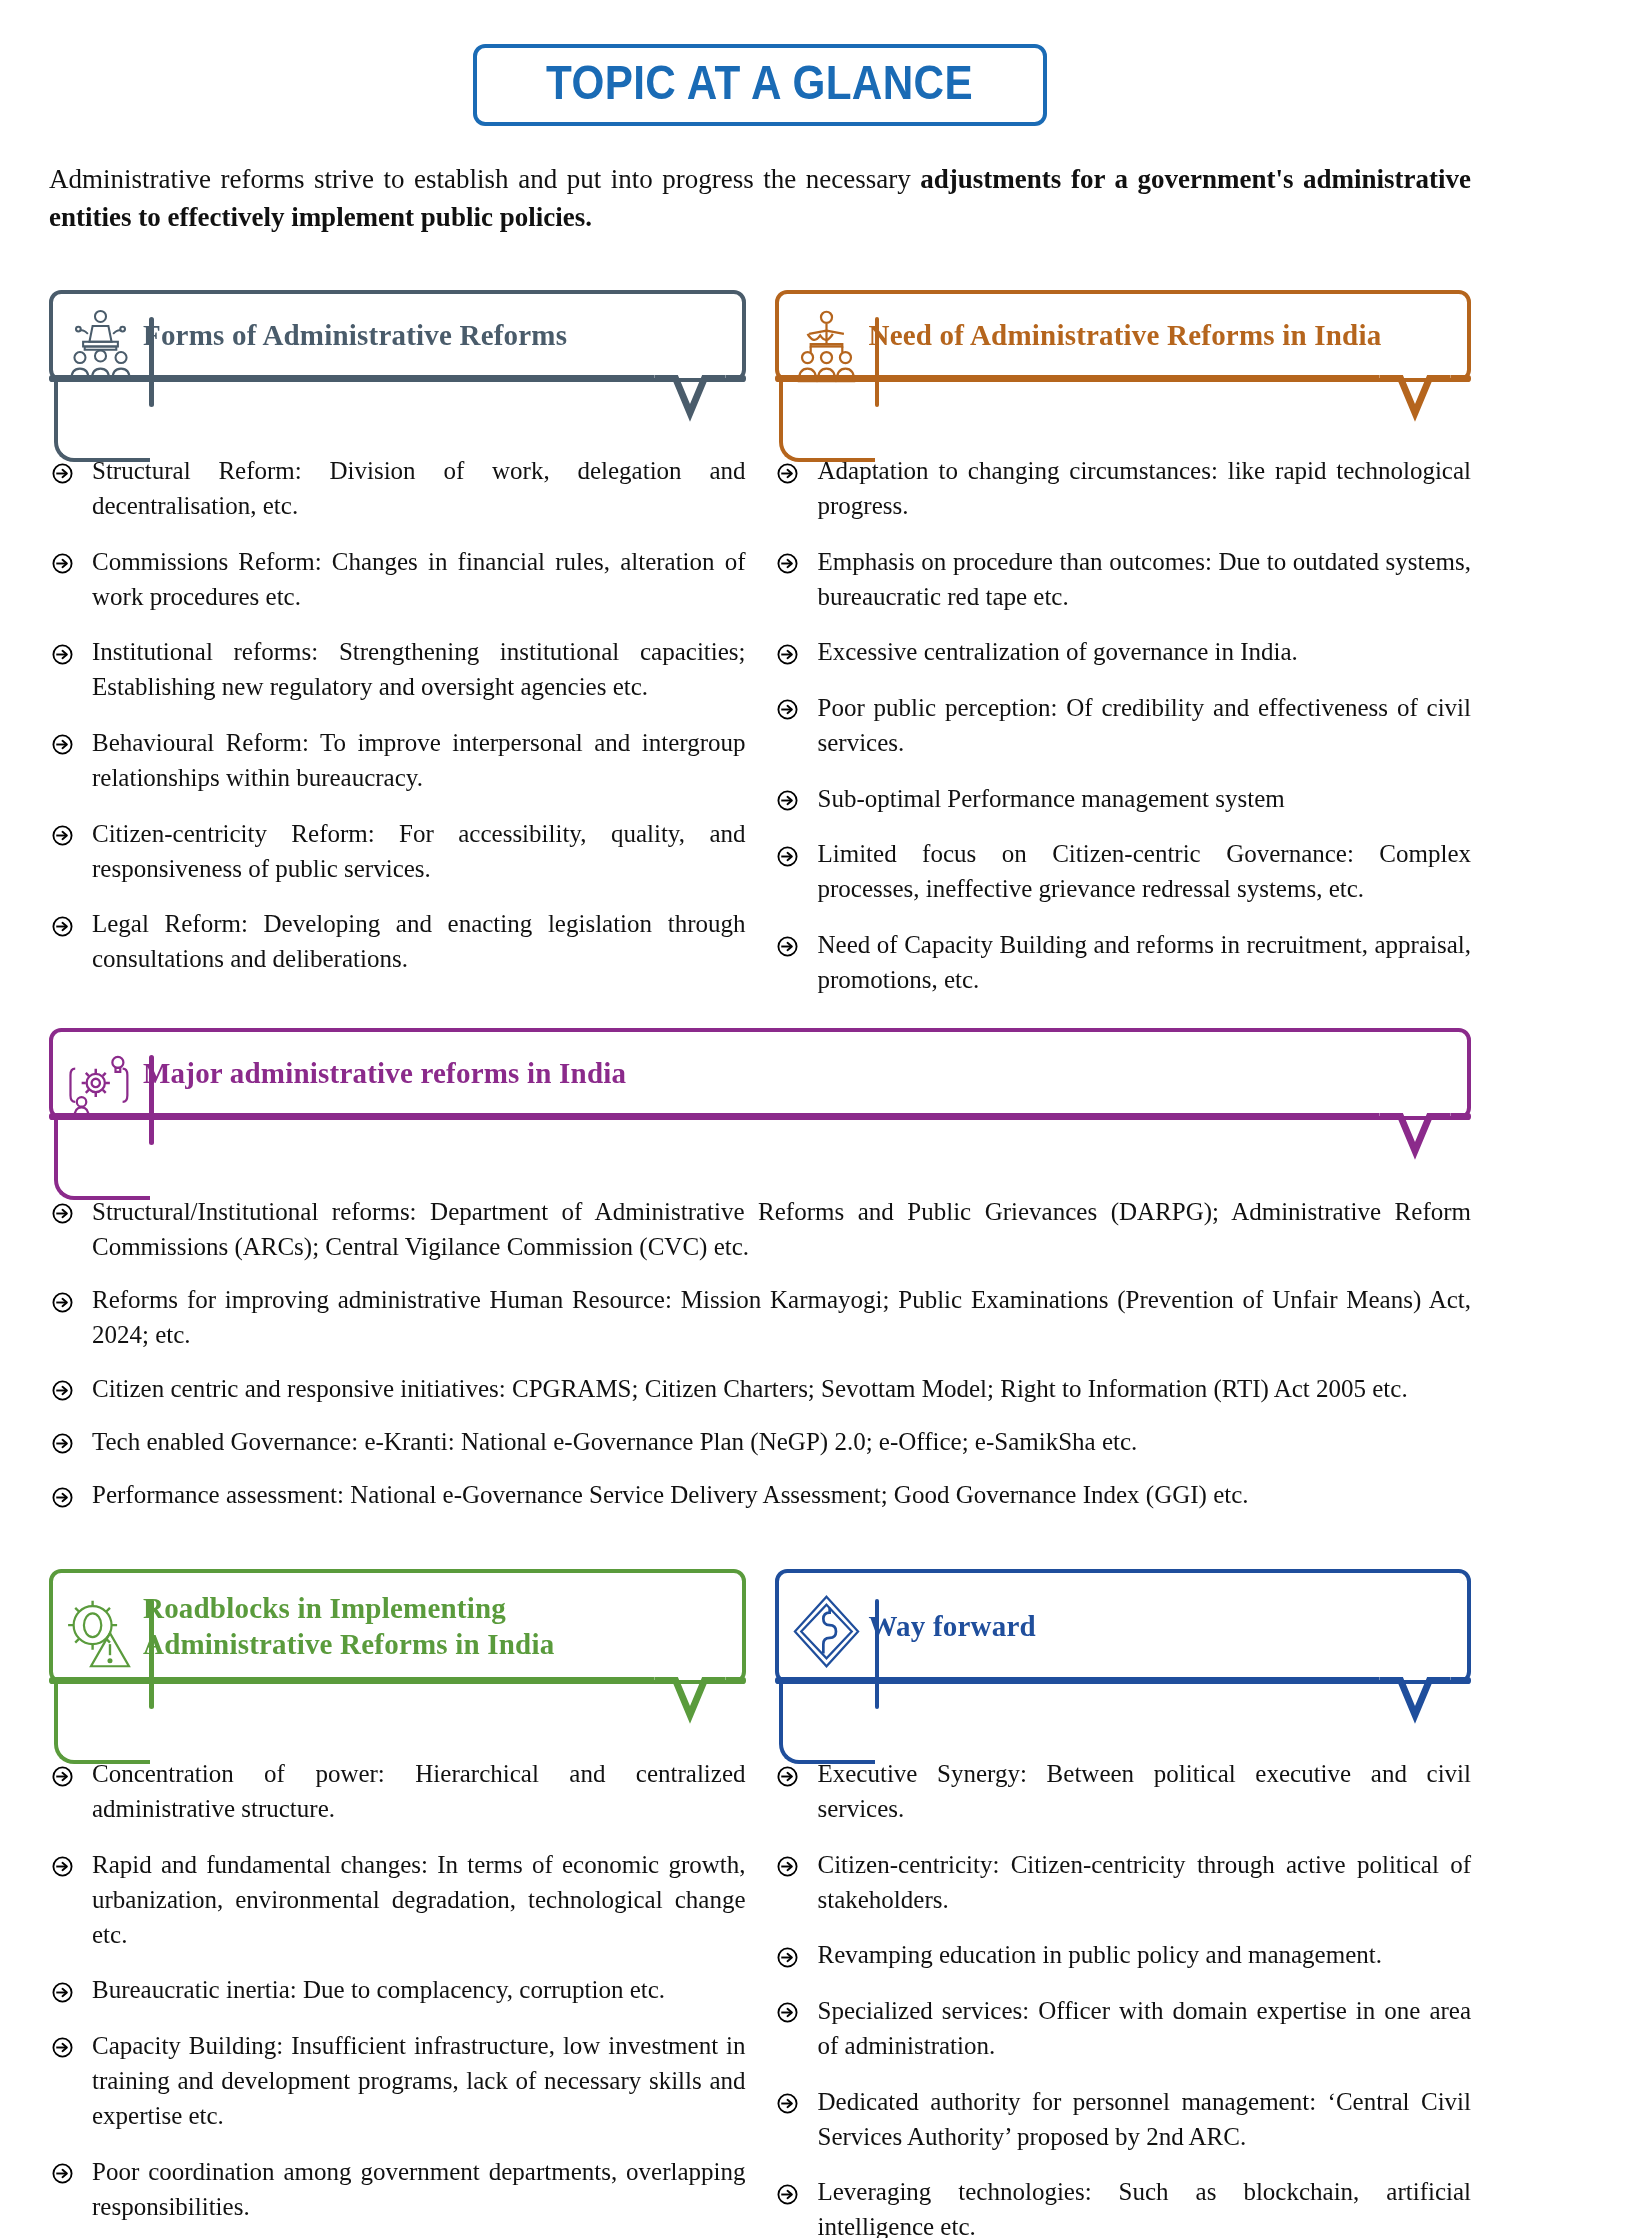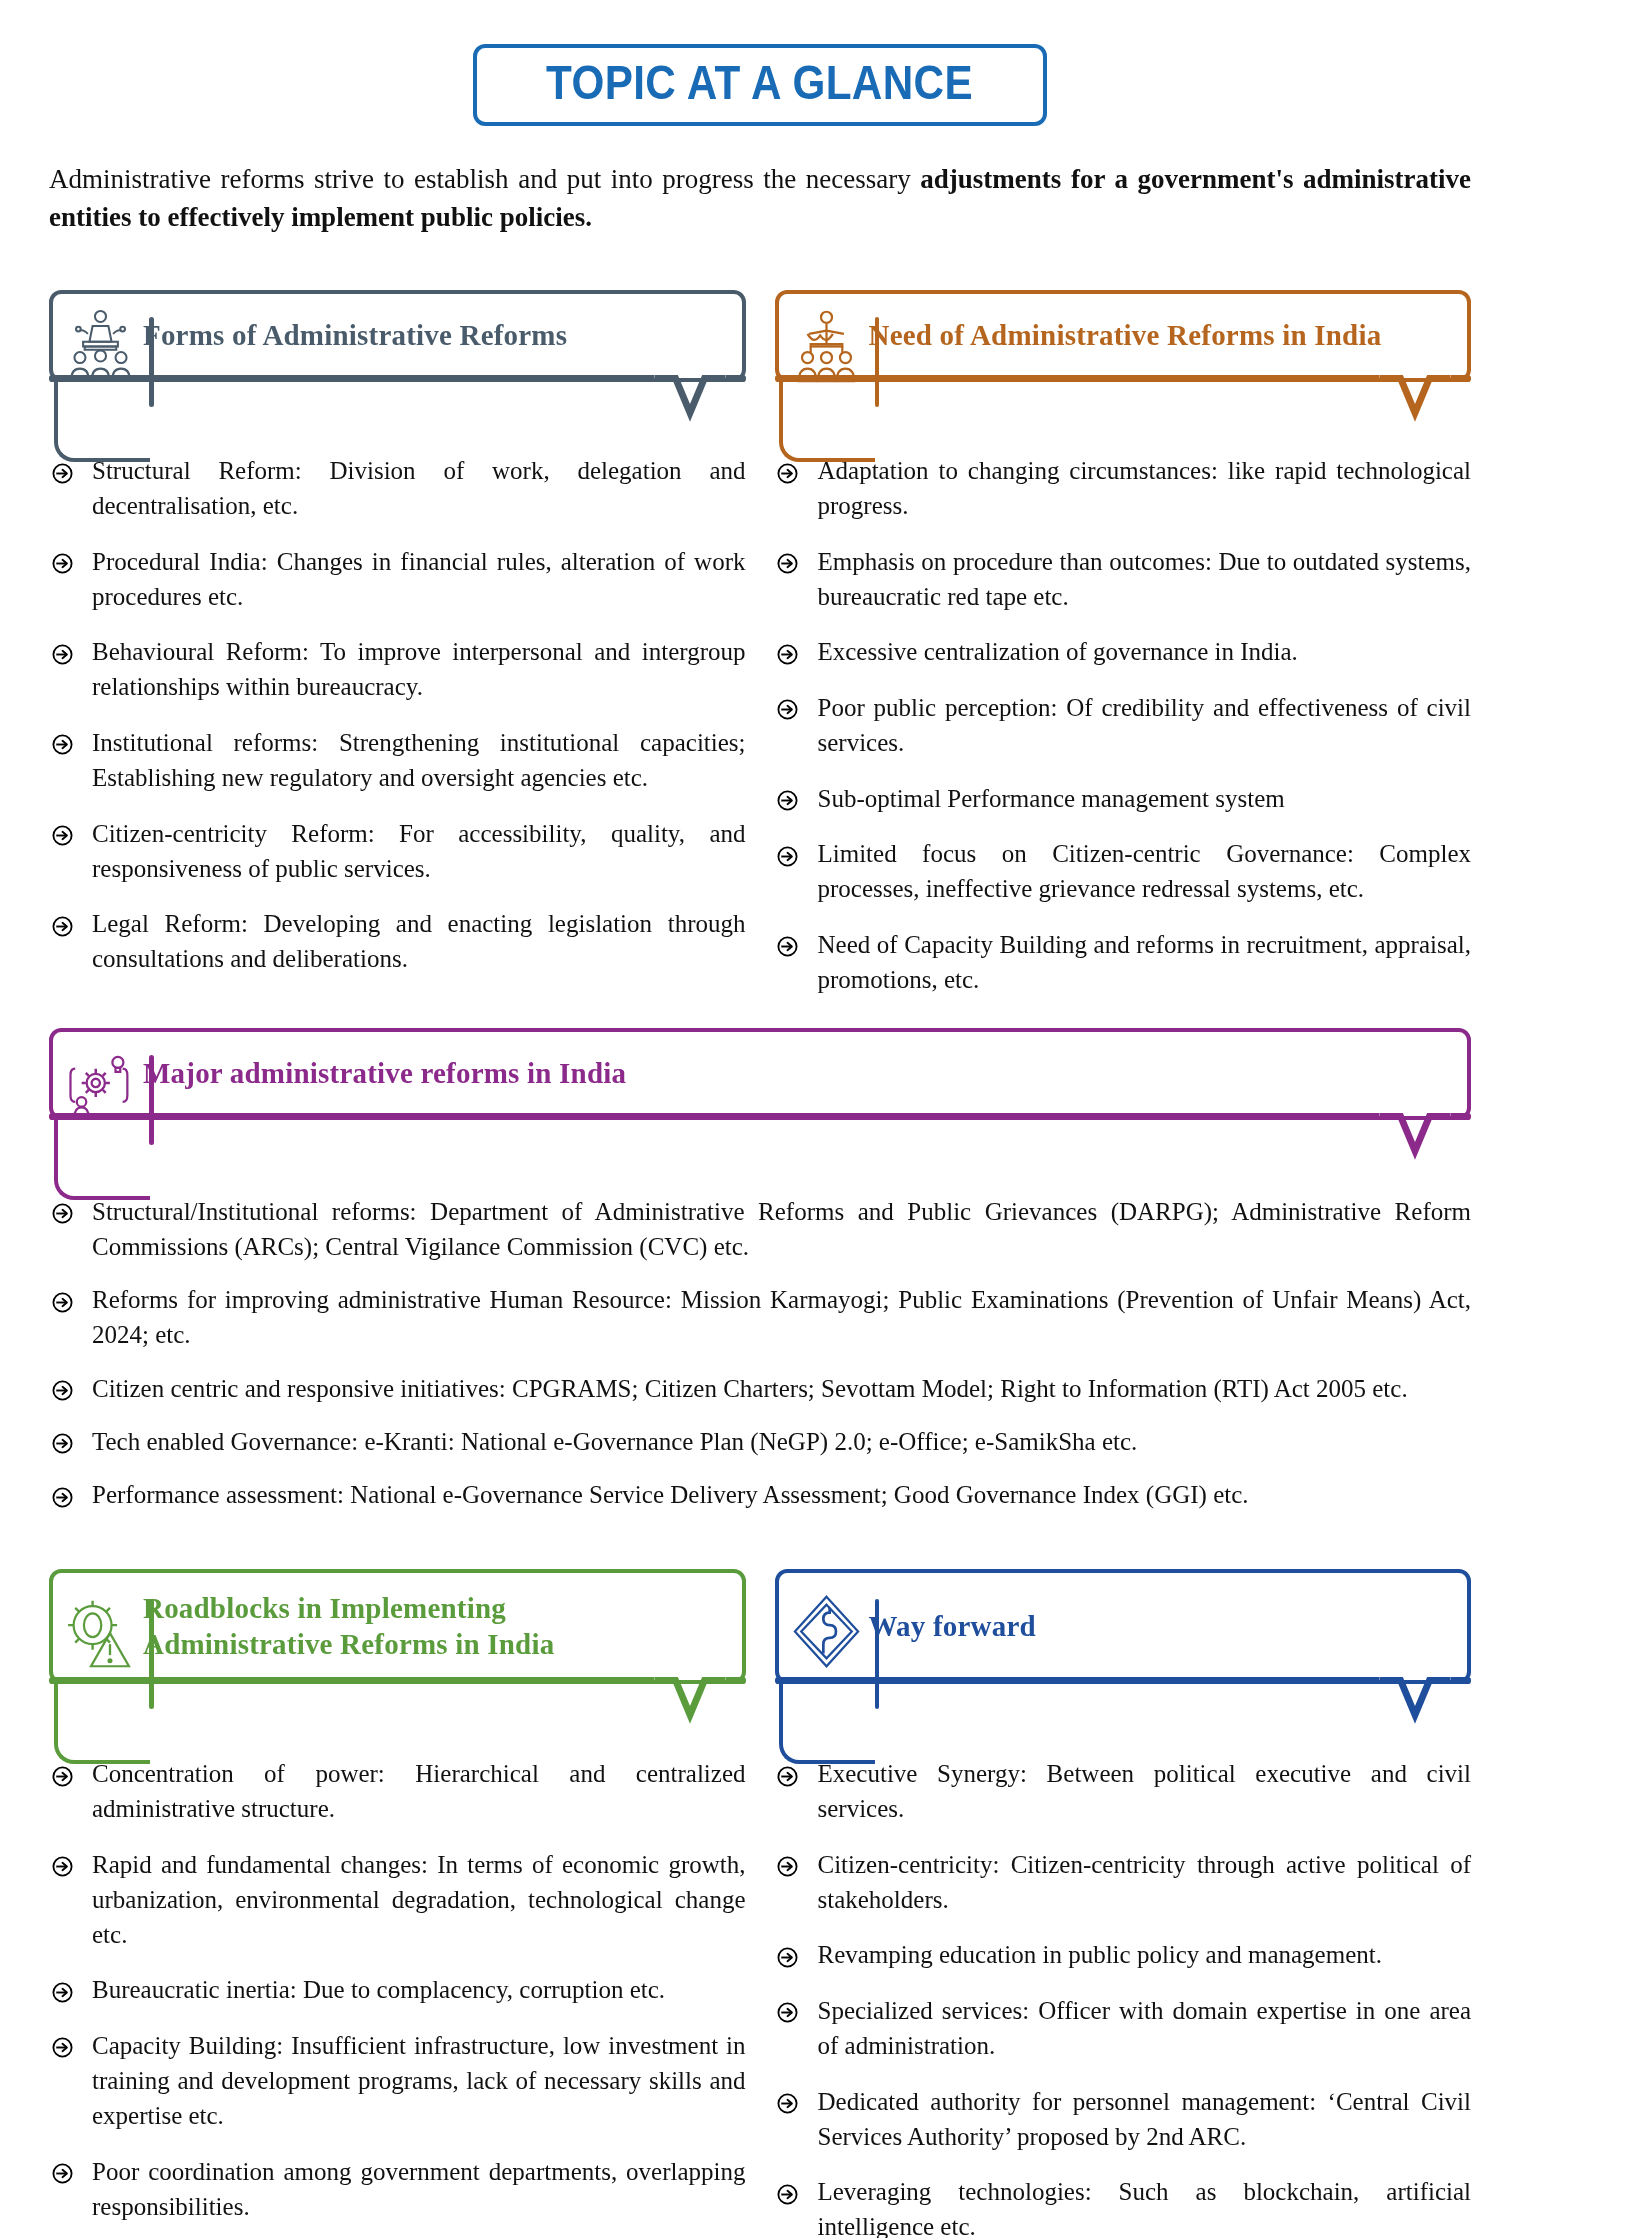--- a/index.html
+++ b/index.html
@@ -216,31 +216,31 @@
         <ul class="blist" id="list-forms">
             <li><span class="mk"><svg width="23" height="23" viewBox="0 0 24 24" fill="none" stroke="#000" stroke-width="1.9">
                   <circle cx="12" cy="12" r="9.5"></circle>
                   <path d="M5.5 12 h10" stroke-width="2"></path>
                   <path d="M12 8.2 L16.6 12 L12 15.8" stroke-width="2" stroke-linejoin="round" stroke-linecap="round"></path>
                 </svg></span><b>Structural Reform:</b><span> Division of work, delegation and decentralisation, etc.</span></li>
             <li><span class="mk"><svg width="23" height="23" viewBox="0 0 24 24" fill="none" stroke="#000" stroke-width="1.9">
                   <circle cx="12" cy="12" r="9.5"></circle>
                   <path d="M5.5 12 h10" stroke-width="2"></path>
                   <path d="M12 8.2 L16.6 12 L12 15.8" stroke-width="2" stroke-linejoin="round" stroke-linecap="round"></path>
-                </svg></span><b>Procedural India:</b><span> Changes in financial rules, alteration of work procedures etc.</span></li>
+                </svg></span><b>Commissions Reform:</b><span> Changes in financial rules, alteration of work procedures etc.</span></li>
+            <li><span class="mk"><svg width="23" height="23" viewBox="0 0 24 24" fill="none" stroke="#000" stroke-width="1.9">
+                  <circle cx="12" cy="12" r="9.5"></circle>
+                  <path d="M5.5 12 h10" stroke-width="2"></path>
+                  <path d="M12 8.2 L16.6 12 L12 15.8" stroke-width="2" stroke-linejoin="round" stroke-linecap="round"></path>
+                </svg></span><b>Institutional reforms:</b><span> Strengthening institutional capacities; Establishing new regulatory and oversight agencies etc.</span></li>
             <li><span class="mk"><svg width="23" height="23" viewBox="0 0 24 24" fill="none" stroke="#000" stroke-width="1.9">
                   <circle cx="12" cy="12" r="9.5"></circle>
                   <path d="M5.5 12 h10" stroke-width="2"></path>
                   <path d="M12 8.2 L16.6 12 L12 15.8" stroke-width="2" stroke-linejoin="round" stroke-linecap="round"></path>
                 </svg></span><b>Behavioural Reform:</b><span> To improve interpersonal and intergroup relationships within bureaucracy.</span></li>
-            <li><span class="mk"><svg width="23" height="23" viewBox="0 0 24 24" fill="none" stroke="#000" stroke-width="1.9">
-                  <circle cx="12" cy="12" r="9.5"></circle>
-                  <path d="M5.5 12 h10" stroke-width="2"></path>
-                  <path d="M12 8.2 L16.6 12 L12 15.8" stroke-width="2" stroke-linejoin="round" stroke-linecap="round"></path>
-                </svg></span><b>Institutional reforms:</b><span> Strengthening institutional capacities; Establishing new regulatory and oversight agencies etc.</span></li>
             <li><span class="mk"><svg width="23" height="23" viewBox="0 0 24 24" fill="none" stroke="#000" stroke-width="1.9">
                   <circle cx="12" cy="12" r="9.5"></circle>
                   <path d="M5.5 12 h10" stroke-width="2"></path>
                   <path d="M12 8.2 L16.6 12 L12 15.8" stroke-width="2" stroke-linejoin="round" stroke-linecap="round"></path>
                 </svg></span><b>Citizen-centricity Reform:</b><span> For accessibility, quality, and responsiveness of public services.</span></li>
             <li><span class="mk"><svg width="23" height="23" viewBox="0 0 24 24" fill="none" stroke="#000" stroke-width="1.9">
                   <circle cx="12" cy="12" r="9.5"></circle>
                   <path d="M5.5 12 h10" stroke-width="2"></path>
                   <path d="M12 8.2 L16.6 12 L12 15.8" stroke-width="2" stroke-linejoin="round" stroke-linecap="round"></path>
                 </svg></span><b>Legal Reform:</b><span> Developing and enacting legislation through consultations and deliberations.</span></li>

